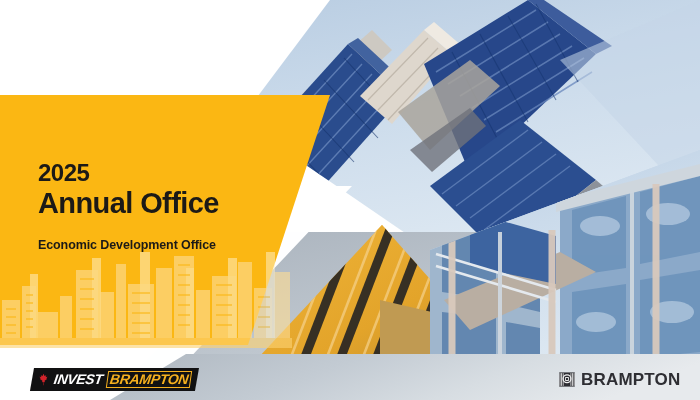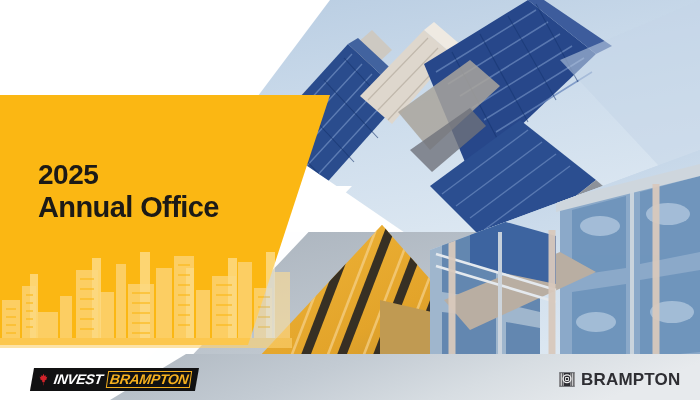--- a/index.html
+++ b/index.html
@@ -1,21 +1,21 @@
 <!DOCTYPE html>
 <html><head>
 <meta charset="utf-8">
 <style>
   html,body{margin:0;padding:0;background:#fff;}
   body{width:700px;height:400px;overflow:hidden;font-family:"Liberation Sans",sans-serif;}
   #cover{position:relative;width:700px;height:400px;background:#ffffff;overflow:hidden;}
   #cover svg.layer{position:absolute;left:0;top:0;width:700px;height:400px;display:block;}
 
   .txtblock{position:absolute;left:38px;top:160px;width:260px;z-index:40;}
-  .yr{font-size:28px;font-weight:bold;color:#1c1a17;letter-spacing:-0.5px;line-height:1.08;margin:0;}
+  .yr{font-size:24px;font-weight:bold;color:#1c1a17;letter-spacing:-0.5px;line-height:1.08;margin:0;}
   .ttl{font-size:29px;font-weight:bold;color:#1c1a17;letter-spacing:-0.6px;line-height:1.1;margin:2px 0 0 0;}
   .sub{font-size:12.5px;font-weight:bold;color:#1c1a17;letter-spacing:-0.1px;margin:18px 0 0 0;}
 
   
   .ibwrap{position:absolute;left:32px;top:368px;z-index:45;display:flex;align-items:center;
           background:#111112;padding:3px 6px 3px 5px;transform:skewX(-10deg);}
   .ibinner{display:flex;align-items:center;transform:skewX(10deg);}
   .leaf{width:13px;height:13px;margin-right:4px;display:block;}
   .ibinvest{font-size:14px;font-weight:bold;font-style:italic;color:#ffffff;letter-spacing:-0.3px;
             transform:skewX(-8deg);}
@@ -358,20 +358,21 @@
       </g>
       <rect x="0" y="338" width="292" height="10" fill="#fdd272"></rect>
     </g>
 
     <polygon points="248,345 330,95 330,95" fill="#fbb713"></polygon>
   </svg>
 
   <div class="txtblock">
     <div class="yr">2025</div>
     <div class="ttl">Annual Office</div>
+    <div class="sub">Economic Development Office</div>
   </div>
 
   <div class="ibwrap">
     <div class="ibinner">
       <svg class="leaf" viewBox="0 0 24 24">
         <path fill="#d2232a" d="M12 1.5l1.9 3.9 3.1-1.1-1 3.3 3.6-.5-2.4 2.7 1.4 1.3-4.6 3.4.6 2.5-2.2-.4v5.9h-.8v-5.9l-2.2.4.6-2.5-4.6-3.4 1.4-1.3-2.4-2.7 3.6.5-1-3.3 3.1 1.1z"></path>
       </svg>
       <span class="ibinvest">INVEST</span>
       <span class="ibbr">BRAMPTON</span>
     </div>

